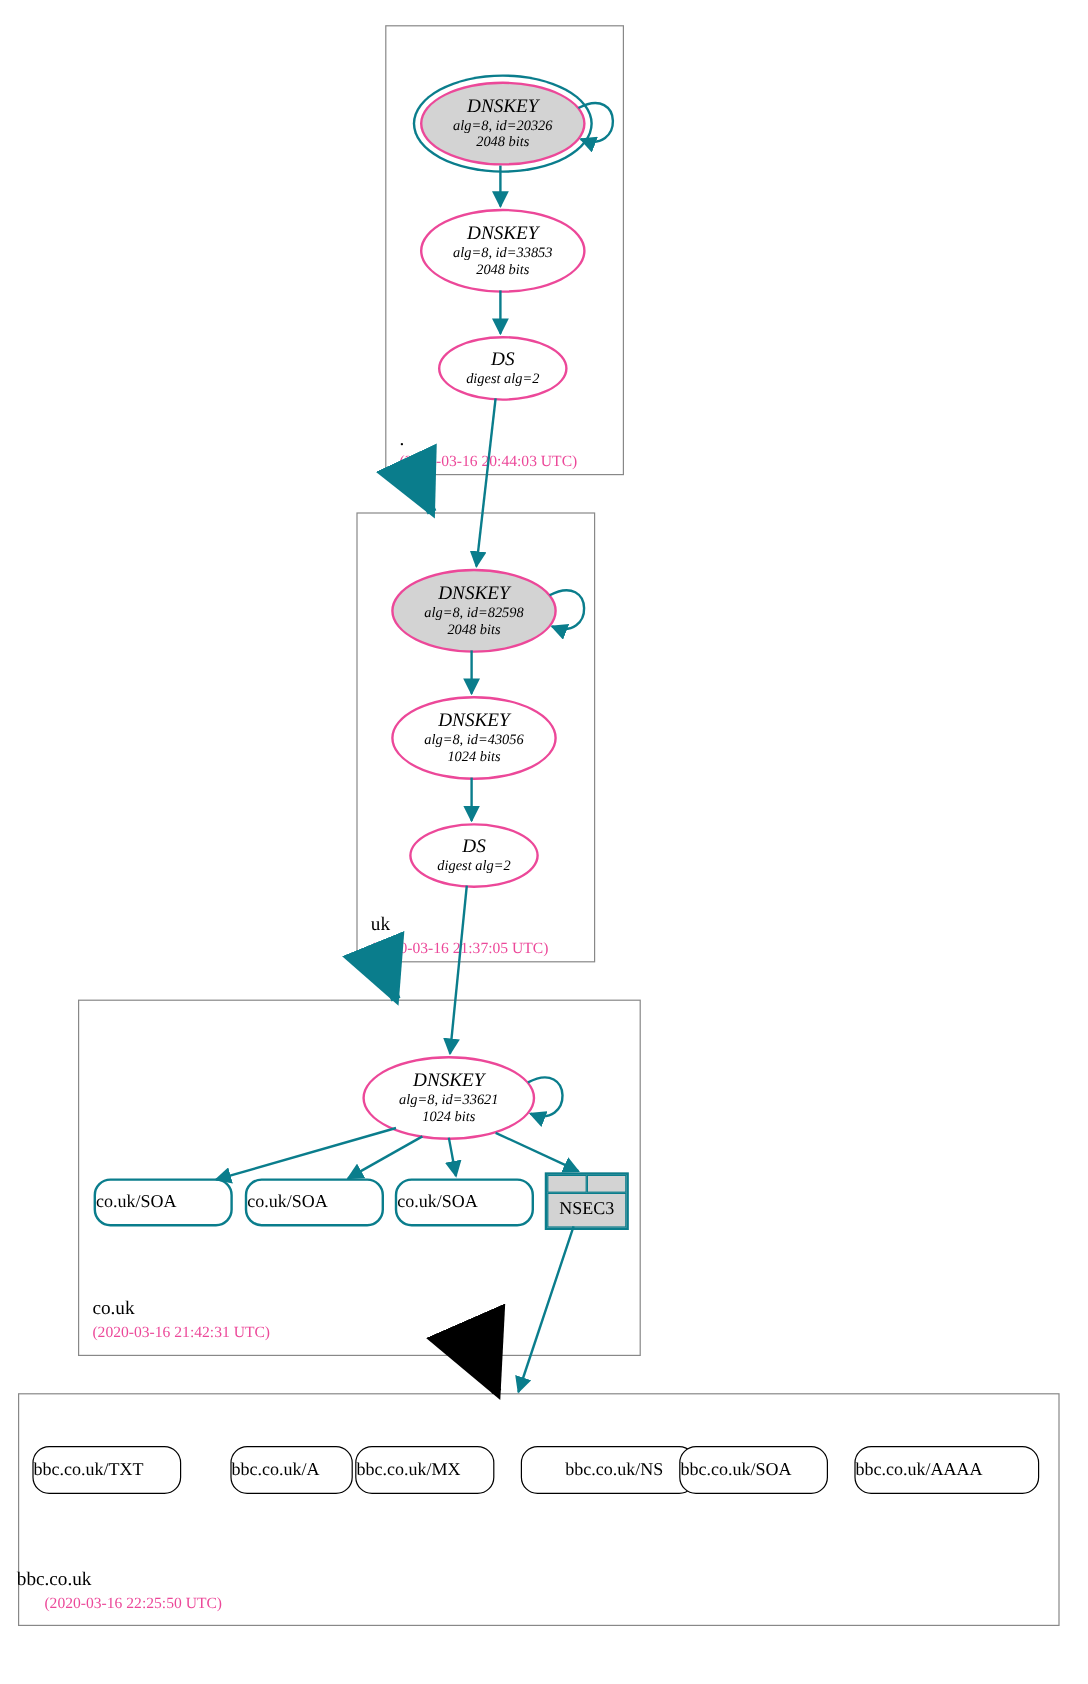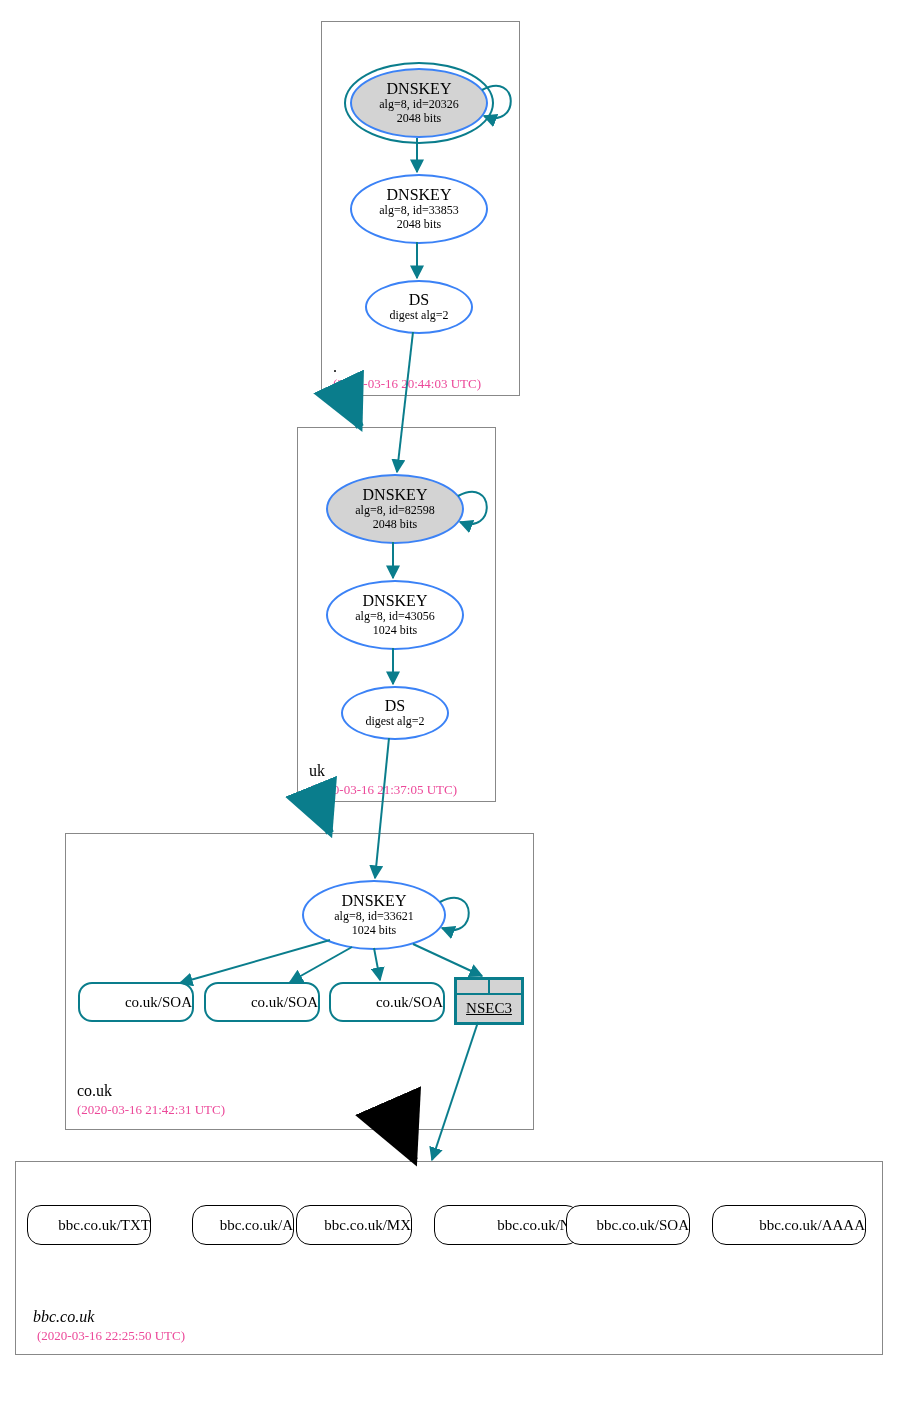--- a/index.html
+++ b/index.html
@@ -32,56 +32,56 @@
     position: absolute;
     border-radius: 50%;
     text-align: center;
     display: flex;
     flex-direction: column;
     justify-content: center;
     align-items: center;
     line-height: 1.15;
   }
   .node-ellipse.teal {
-    border: 2px solid #3b82f6;
+    border: 2px solid #ec4899;
+    font-style: italic;
   }
   .node-ellipse.teal.double {
     box-shadow: 0 0 0 4px #fff, 0 0 0 6px #0a7d8c;
     background: #d3d3d3;
   }
   .node-ellipse.gray {
     background: #d3d3d3;
   }
   .node-title { font-size: 16px; }
   .node-sub { font-size: 12px; }
   .node-rect {
     position: absolute;
     border: 2px solid #0a7d8c;
     border-radius: 14px;
     text-align: center;
     display: flex;
     align-items: center;
-    justify-content: flex-end;
+    justify-content: flex-start;
     font-size: 15px;
     background: #fff;
   }
   .node-rect.black {
     border: 1.5px solid #000;
   }
   .nsec3-box {
     position: absolute;
     border: 2px solid #0a7d8c;
     background: #d3d3d3;
     text-align: center;
     font-size: 15px;
   }
   .nsec3-box .cell {
     position: absolute;
     border: 1px solid #0a7d8c;
-    text-decoration: underline;
   }
   svg.edges {
     position: absolute;
     top: 0; left: 0;
     width: 907px;
     height: 1403px;
     pointer-events: none;
   }
 </style>
 </head>
@@ -151,21 +151,21 @@
 
 <div class="nsec3-box" style="left:454px; top:977px; width:66px; height:44px;">
   <div class="cell" style="left:0; top:0; width:31px; height:13px;"></div>
   <div class="cell" style="left:33px; top:0; width:31px; height:13px;"></div>
   <div class="cell" style="left:0; top:15px; width:64px; height:27px; display:flex; align-items:center; justify-content:center;">
       <span>NSEC3</span>
     </div>
 </div>
 
 <div class="zone-box" style="left:15px; top:1161px; width:866px; height:192px;"></div>
-<div class="zone-label" style="left:33px; top:1308px;font-style:italic;">bbc.co.uk</div>
+<div class="zone-label" style="left:14px; top:1308px;">bbc.co.uk</div>
 <div class="zone-time" style="left:37px; top:1328px;">(2020-03-16 22:25:50 UTC)</div>
 
 <div class="node-rect black" style="left:27px; top:1205px; width:122px; height:38px;">
     <span>bbc.co.uk/TXT</span>
   </div>
 <div class="node-rect black" style="left:172px; top:1205px; width:100px; height:38px;margin-left:20px;">
     <span>bbc.co.uk/A</span>
   </div>
 <div class="node-rect black" style="left:296px; top:1205px; width:114px; height:38px;">
     <span>bbc.co.uk/MX</span>

